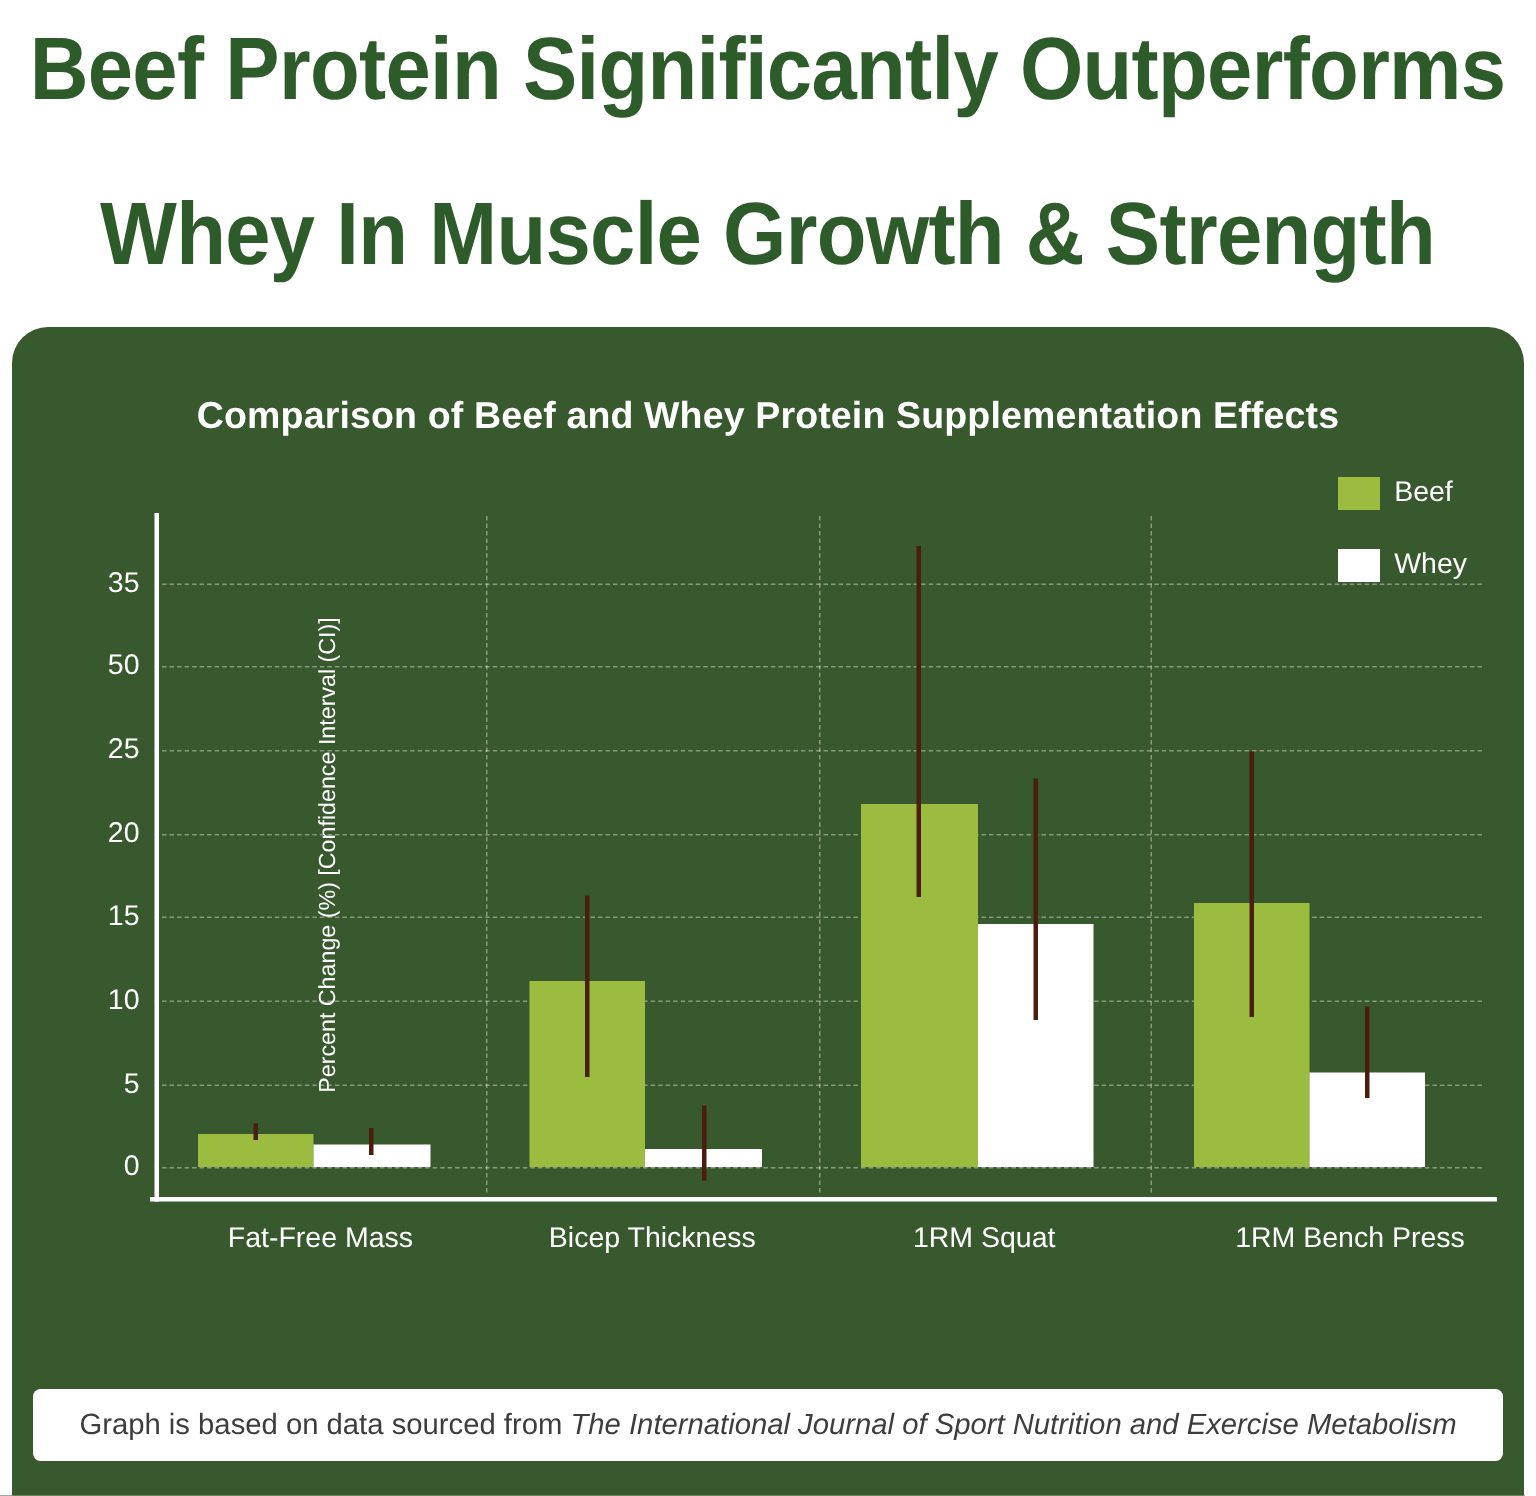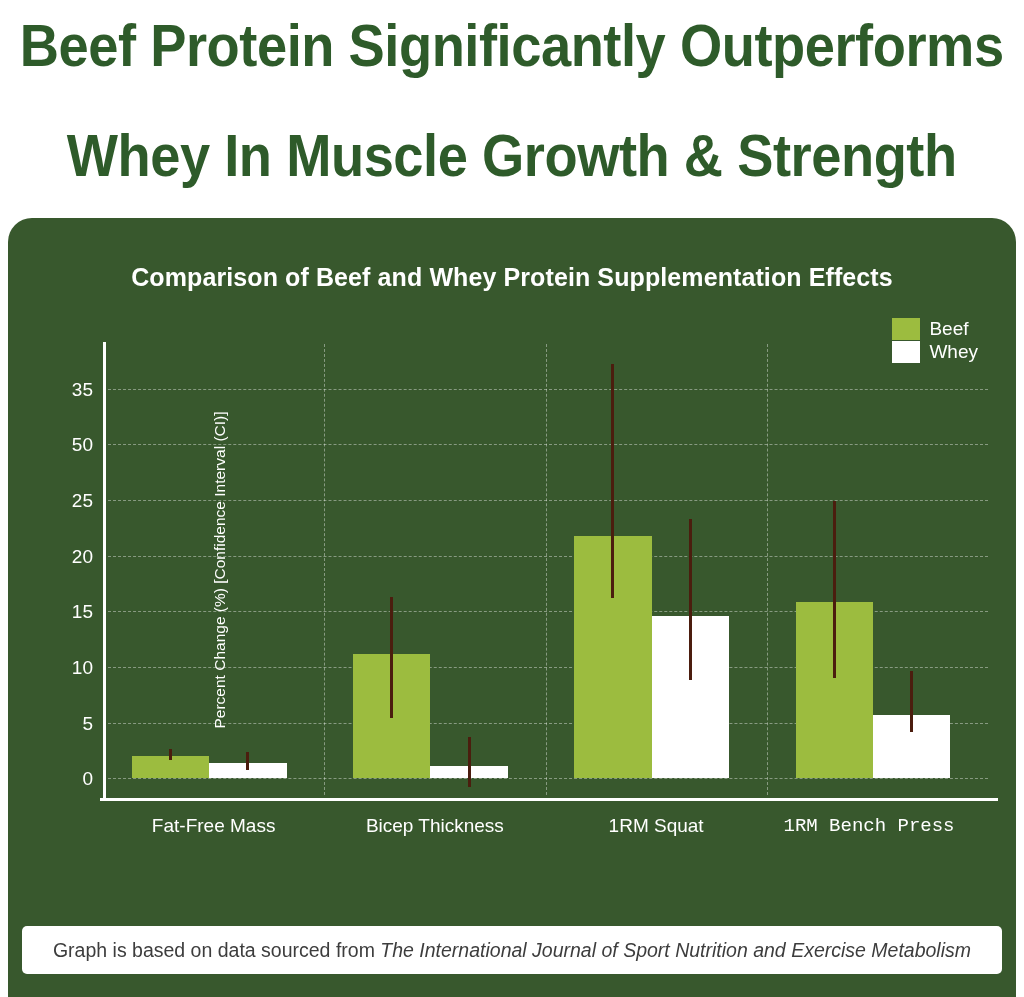--- a/index.html
+++ b/index.html
@@ -37,21 +37,21 @@
 
   .chart-title{
     position:absolute;left:0;top:45px;width:1008px;
     text-align:center;color:#ffffff;font-weight:bold;font-size:25px;
     letter-spacing:0.1px;
   }
 
   
   .legend{
     position:absolute;right:38px;top:100px;
-    display:flex;flex-direction:column;gap:1px;
+    display:flex;flex-direction:column;gap:26px;
   }
   .legend-row{display:flex;align-items:center;gap:9px;}
   .swatch{width:28px;height:22px;display:block;}
   .legend-label{color:#ffffff;font-size:19px;}
 
   
   .plot-wrap{
     position:absolute;left:0;top:0;width:1008px;height:767px;
   }
   
@@ -166,21 +166,21 @@
           <div class="bar whey" style="left: 548.7px; width: 77.4375px; bottom: 16.7037px; height: 162.583px; background: rgb(255, 255, 255);"></div>
           <div class="errbar" style="left: 585.919px; top: 174.832px; height: 161.469px; background: rgb(75, 29, 14);"></div>
           <div class="bar beef" style="left: 692.513px; width: 77.4375px; bottom: 16.7037px; height: 175.946px; background: rgb(156, 188, 63);"></div>
           <div class="errbar" style="left: 729.731px; top: 157.015px; height: 177.059px; background: rgb(75, 29, 14);"></div>
           <div class="bar whey" style="left: 769.95px; width: 77.4375px; bottom: 16.7037px; height: 63.4741px; background: rgb(255, 255, 255);"></div>
           <div class="errbar" style="left: 807.169px; top: 327.393px; height: 60.1333px; background: rgb(75, 29, 14);"></div>
         </div>
     <div class="xtick" style="left: 205.625px;">Fat-Free Mass</div>
         <div class="xtick" style="left: 426.875px;">Bicep Thickness</div>
         <div class="xtick" style="left: 648.125px;">1RM Squat</div>
-        <div class="xtick" style="left: 861px; font-family: Liberation Mono, monospace;">1RM Bench Press</div>
+        <div class="xtick" style="left: 892px;">1RM Bench Press</div>
       </div>
   </div>
 
   <div class="footer">
     <div class="footer-text">
       <span>Graph is based on data sourced from </span><span class="journal">The International Journal of Sport Nutrition and Exercise Metabolism</span>
     </div>
   </div>
 
 </div>

